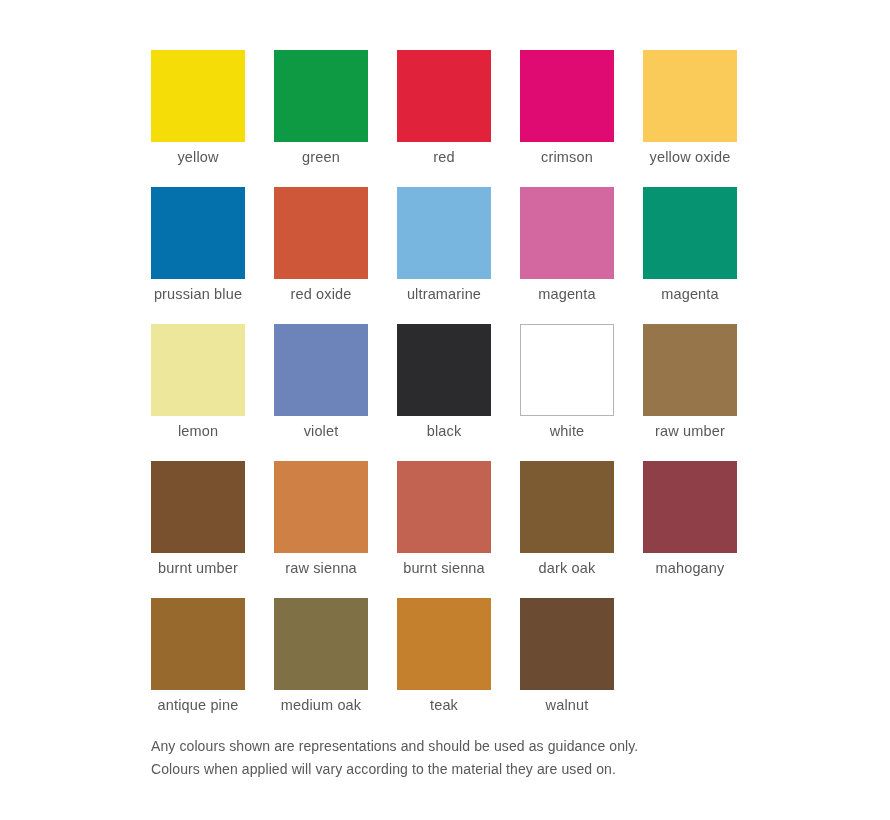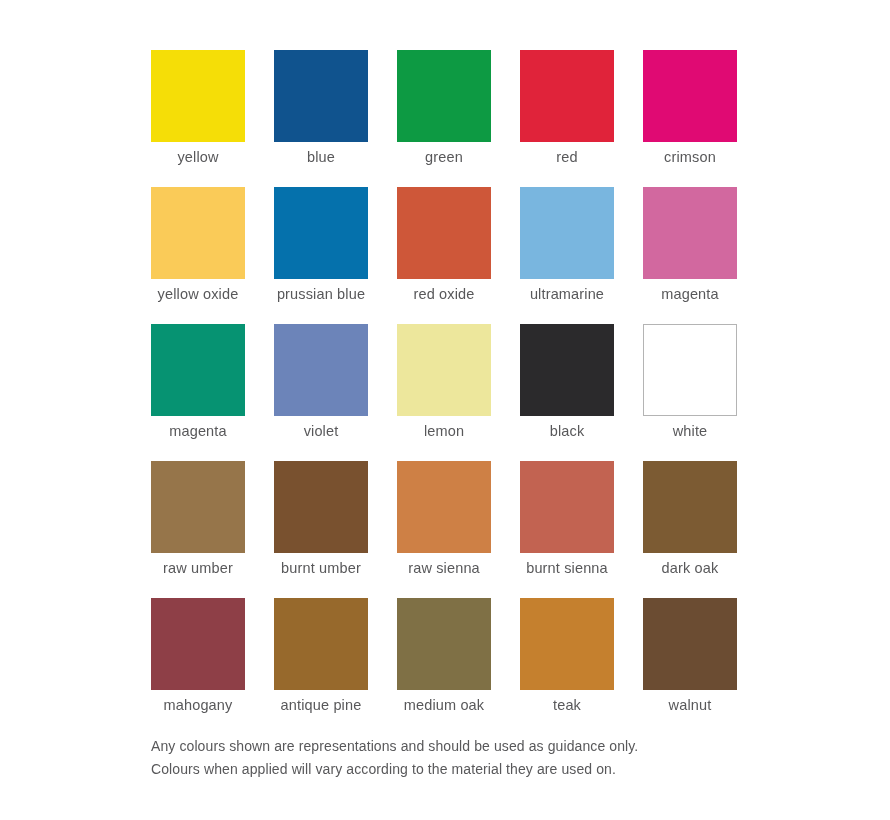--- a/index.html
+++ b/index.html
@@ -83,24 +83,20 @@
 <body>
 
 <div id="colour-chart">
 
   <div class="swatch-grid">
       <div class="swatch-cell">
         <div class="swatch-chip" style="background-color: rgb(245, 222, 7);"></div>
         <div class="swatch-label">yellow</div>
       </div>
       <div class="swatch-cell">
-        <div class="swatch-chip" style="background-color: rgb(16, 83, 142);"></div>
-        <div class="swatch-label">blue</div>
-      </div>
-      <div class="swatch-cell">
         <div class="swatch-chip" style="background-color: rgb(13, 154, 67);"></div>
         <div class="swatch-label">green</div>
       </div>
       <div class="swatch-cell">
         <div class="swatch-chip" style="background-color: rgb(224, 35, 58);"></div>
         <div class="swatch-label">red</div>
       </div>
       <div class="swatch-cell">
         <div class="swatch-chip" style="background-color: rgb(224, 10, 115);"></div>
         <div class="swatch-label">crimson</div>
@@ -123,26 +119,26 @@
       </div>
       <div class="swatch-cell">
         <div class="swatch-chip" style="background-color: rgb(210, 104, 159);"></div>
         <div class="swatch-label">magenta</div>
       </div>
       <div class="swatch-cell">
         <div class="swatch-chip" style="background-color: rgb(6, 147, 114);"></div>
         <div class="swatch-label">magenta</div>
       </div>
       <div class="swatch-cell">
+        <div class="swatch-chip" style="background-color: rgb(237, 231, 156);"></div>
+        <div class="swatch-label">lemon</div>
+      </div>
+      <div class="swatch-cell">
         <div class="swatch-chip" style="background-color: rgb(108, 132, 185);"></div>
         <div class="swatch-label">violet</div>
-      </div>
-      <div class="swatch-cell">
-        <div class="swatch-chip" style="background-color: rgb(237, 231, 156);"></div>
-        <div class="swatch-label">lemon</div>
       </div>
       <div class="swatch-cell">
         <div class="swatch-chip" style="background-color: rgb(43, 42, 44);"></div>
         <div class="swatch-label">black</div>
       </div>
       <div class="swatch-cell">
         <div class="swatch-chip has-border" style="background-color: rgb(255, 255, 255);"></div>
         <div class="swatch-label">white</div>
       </div>
       <div class="swatch-cell">

